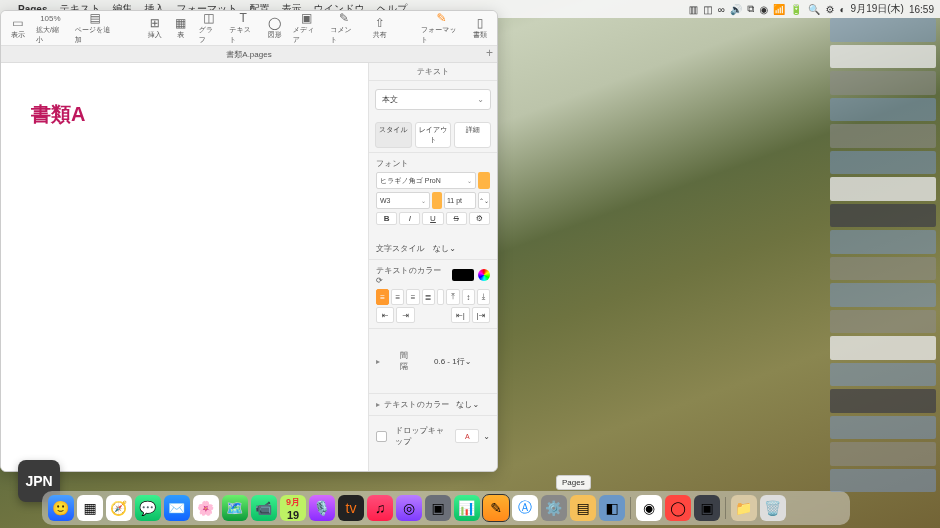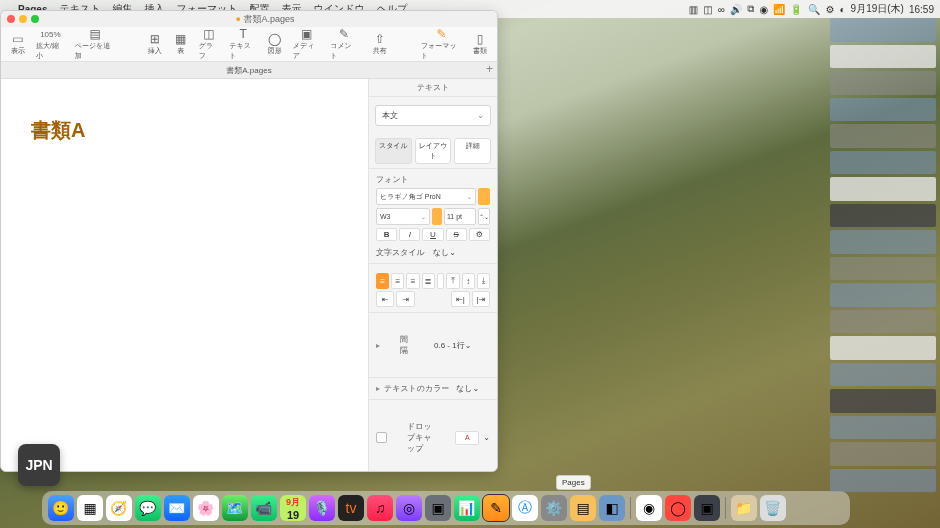--- a/index.html
+++ b/index.html
@@ -17,21 +17,21 @@
 .wtitle{flex:1;text-align:center;font-size:9px;color:#666}
 .toolbar{height:34px;display:flex;align-items:center;padding:0 6px;gap:4px;background:#f9f9f9;border-bottom:1px solid #e0e0e0}
 .tbtn{display:flex;flex-direction:column;align-items:center;font-size:7px;color:#555;padding:0 3px;cursor:default}
 .tbtn .ic{width:16px;height:14px;display:flex;align-items:center;justify-content:center;color:#666;font-size:12px}
 .tbtn.accent .ic{color:#ff8c1a}
 .toolbar .grow{flex:1}
 .doctab{height:16px;background:#ededed;border-bottom:1px solid #ddd;font-size:8px;display:flex;align-items:center;justify-content:center;color:#555;position:relative}
 .doctab .plus{position:absolute;right:4px;top:0;font-size:12px;color:#888;cursor:default}
 .content{flex:1;display:flex;overflow:hidden}
 .canvas{flex:1;background:#fff;position:relative;overflow:hidden}
-.doc-title{position:absolute;top:38px;left:30px;font-size:20px;font-weight:700;color:#a16207}
+.doc-title{position:absolute;top:38px;left:30px;font-size:20px;font-weight:700;color:#be185d}
 .inspector{width:128px;background:#f4f4f4;border-left:1px solid #e2e2e2;display:flex;flex-direction:column;font-size:8px;color:#444}
 .insp-head{text-align:center;padding:3px;font-size:8px;color:#666;border-bottom:1px solid #e4e4e4}
 .psel{margin:8px 6px;padding:4px 6px;background:#fff;border:1px solid #d6d6d6;border-radius:3px;display:flex;justify-content:space-between;align-items:center}
 .psel .chev{font-size:8px;color:#888}
 .segtabs{display:flex;margin:4px 6px;gap:3px}
 .seg{flex:1;padding:2px 0;text-align:center;border:1px solid #ddd;border-radius:3px;background:#fff;font-size:7px;cursor:default}
 .seg.active{background:#e9e9e9}
 .section{padding:5px 7px;border-top:1px solid #e4e4e4}
 .slabel{font-size:8px;color:#555;margin-bottom:3px}
 .fsel{display:flex;gap:2px;margin-bottom:3px}
@@ -42,21 +42,21 @@
 .brow{display:flex;gap:2px;margin-top:3px}
 .brow span{flex:1;text-align:center;font-size:8px;border:1px solid #ddd;background:#fff;border-radius:2px;padding:1px 0;cursor:default}
 .row{display:flex;align-items:center;gap:4px}
 .color-swatch{width:22px;height:12px;background:#000;border-radius:2px}
 .color-ring{width:12px;height:12px;border-radius:50%;background:conic-gradient(red,yellow,lime,cyan,blue,magenta,red)}
 .align{display:flex;gap:2px;margin-top:4px}
 .align div{flex:1;height:14px;border:1px solid #ddd;background:#fff;border-radius:2px;display:flex;align-items:center;justify-content:center;font-size:8px;cursor:default}
 .align div.on{background:#ff9a2e;border-color:#ff9a2e;color:#fff}
 .chk{width:9px;height:9px;border:1px solid #bbb;border-radius:2px;background:#fff}
 .dropcap{width:22px;height:12px;background:#fff;border:1px solid #ddd;border-radius:2px;display:flex;align-items:center;justify-content:center;font-size:7px;color:#c33}
-.jpn{position:absolute;left:18px;bottom:42px;width:42px;height:42px;background:#3b3b3b;border-radius:8px;display:flex;align-items:center;justify-content:center;color:#fff;font-weight:700;font-size:14px;box-shadow:0 3px 8px rgba(0,0,0,.3)}
+.jpn{position:absolute;left:18px;bottom:26px;width:42px;height:42px;background:#3b3b3b;border-radius:8px;display:flex;align-items:center;justify-content:center;color:#fff;font-weight:700;font-size:14px;box-shadow:0 3px 8px rgba(0,0,0,.3)}
 .dock{position:absolute;bottom:3px;left:42px;right:90px;height:34px;background:rgba(230,230,230,.45);border-radius:10px;display:flex;align-items:center;padding:0 6px;gap:3px;backdrop-filter:blur(6px)}
 .dock .app{width:26px;height:26px;border-radius:6px;display:flex;align-items:center;justify-content:center;font-size:14px;cursor:default}
 .dock .sep{width:1px;height:22px;background:rgba(0,0,0,.25);margin:0 2px}
 .dock-tip{position:absolute;bottom:38px;left:556px;background:rgba(250,250,250,.95);font-size:8px;padding:2px 5px;border-radius:3px;color:#333;border:1px solid #ccc}
 .widgets{position:absolute;right:4px;top:18px;bottom:36px;width:106px;display:flex;flex-direction:column;gap:3px}
 .widgets div{background:rgba(120,150,200,.5);border-radius:2px;flex:1}
 .widgets div.g{background:rgba(140,140,140,.55)}
 .widgets div.w{background:rgba(230,230,230,.8)}
 .widgets div.d{background:rgba(60,60,70,.7)}
 .fsel .chv{font-size:6px;color:#888}
@@ -87,28 +87,20 @@
     <span>🔋</span>
     <span>🔍</span>
     <span>⚙</span>
     <span>◐</span>
     <span>9月19日(木)</span>
     <span>16:59</span>
   </div>
 </div>
 
 <div class="window">
-  <div class="titlebar">
-    <div class="tl">
-      <div class="dot d-r"></div>
-      <div class="dot d-y"></div>
-      <div class="dot d-g"></div>
-    </div>
-    <div class="wtitle"><span style="color:#f5a623">●</span> <span>書類A.pages</span></div>
-  </div>
   <div class="toolbar">
     <div class="tbtn">
         <div class="ic">▭</div>
         <span>表示</span>
       </div>
     <div class="tbtn">
         <div class="ic" style="font-size:8px">105%</div>
         <span>拡大/縮小</span>
       </div>
     <div class="tbtn">
@@ -196,26 +188,31 @@
           <div class="fld sm">11 pt</div>
           <div class="arr">⌃⌄</div>
         </div>
         <div class="brow">
           <span style="font-weight:700">B</span>
           <span style="font-style:italic">I</span>
           <span style="text-decoration:underline">U</span>
           <span style="text-decoration:line-through">S</span>
           <span>⚙</span>
         </div>
-        <div class="row" style="margin-top:6px">
+        <div class="row" style="margin-top:18px">
           <span class="slabel" style="margin:0">文字スタイル</span>
           <div class="fld" style="flex:1;margin-left:4px"><span>なし</span><span class="chv">⌄</span></div>
         </div>
       </div>
       <div class="section">
+        <div class="row">
+          <span class="slabel" style="margin:0;flex:1"><span>テキストのカラー</span> ⟳</span>
+          <div class="color-swatch"></div>
+          <div class="color-ring"></div>
+        </div>
         <div class="align">
           <div class="on">≡</div>
           <div>≡</div>
           <div>≡</div>
           <div>≣</div>
           <div style="flex:.5"></div>
           <div>⤒</div>
           <div>↕</div>
           <div>⤓</div>
         </div>
@@ -238,21 +235,21 @@
       <div class="section">
         <div class="row">
           <span style="color:#888">▸</span>
           <span class="slabel" style="margin:0;flex:1">テキストのカラー</span>
           <div class="fld" style="width:34px"><span>なし</span><span class="chv">⌄</span></div>
         </div>
       </div>
       <div class="section">
         <div class="row">
           <div class="chk"></div>
-          <span class="slabel" style="margin:16px;flex:1">ドロップキャップ</span>
+          <span class="slabel" style="margin:4px;flex:1">ドロップキャップ</span>
           <div class="dropcap">A</div>
           <span class="chv">⌄</span>
         </div>
       </div>
     </div>
   </div>
 </div>
 
 <div class="jpn">JPN</div>
 

